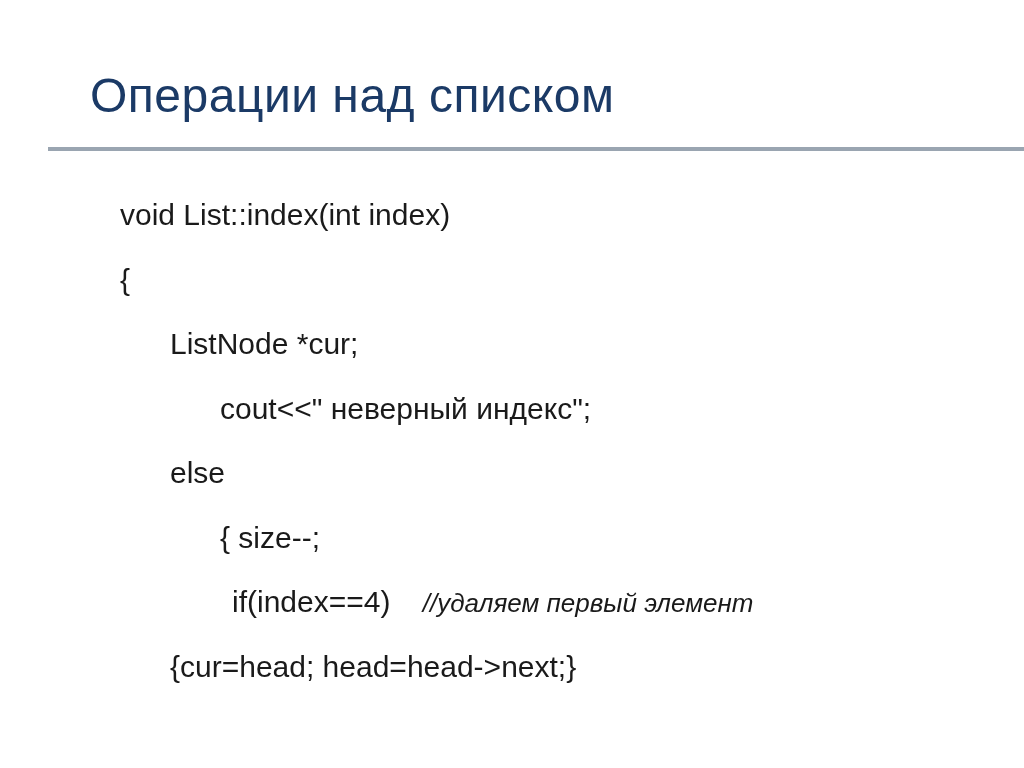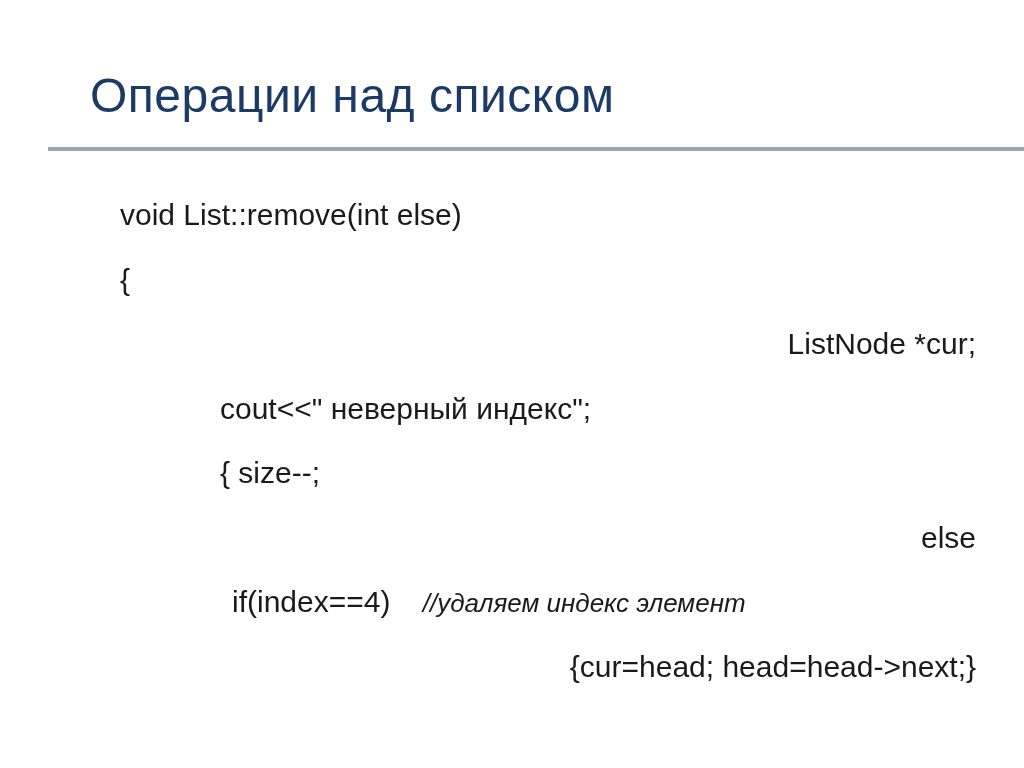--- a/index.html
+++ b/index.html
@@ -35,40 +35,39 @@
     }
     .code-line {
       font-size: 30px;
       color: #1a1a1a;
       line-height: 1.75;
       font-family: Verdana, Geneva, sans-serif;
       white-space: pre;
     }
     .indent-1 {
       padding-left: 50px;
-      text-align: right;
     }
     .indent-2 {
       padding-left: 100px;
     }
     .comment {
       font-style: italic;
       font-size: 26px;
     }
   </style>
 </head>
 <body>
 
 <div class="slide">
   <div class="title-block">
     <h1 class="title">Операции над списком</h1>
   </div>
   <div class="content">
-    <div class="code-line">void List::remove(int else)</div>
+    <div class="code-line">void List::index(int index)</div>
     <div class="code-line">{</div>
     <div class="code-line indent-1">ListNode *cur;</div>
     <div class="code-line indent-2">cout&lt;&lt;" неверный индекс";</div>
+    <div class="code-line indent-1">else</div>
     <div class="code-line indent-2">{ size--;</div>
-    <div class="code-line indent-1">else</div>
-    <div class="code-line indent-2"><span>if(index==4) </span><span class="comment">//удаляем индекс элемент</span></div>
+    <div class="code-line indent-2"><span>if(index==4) </span><span class="comment">//удаляем первый элемент</span></div>
     <div class="code-line indent-1">{cur=head; head=head-&gt;next;}</div>
   </div>
 </div>
 
 </body></html>

